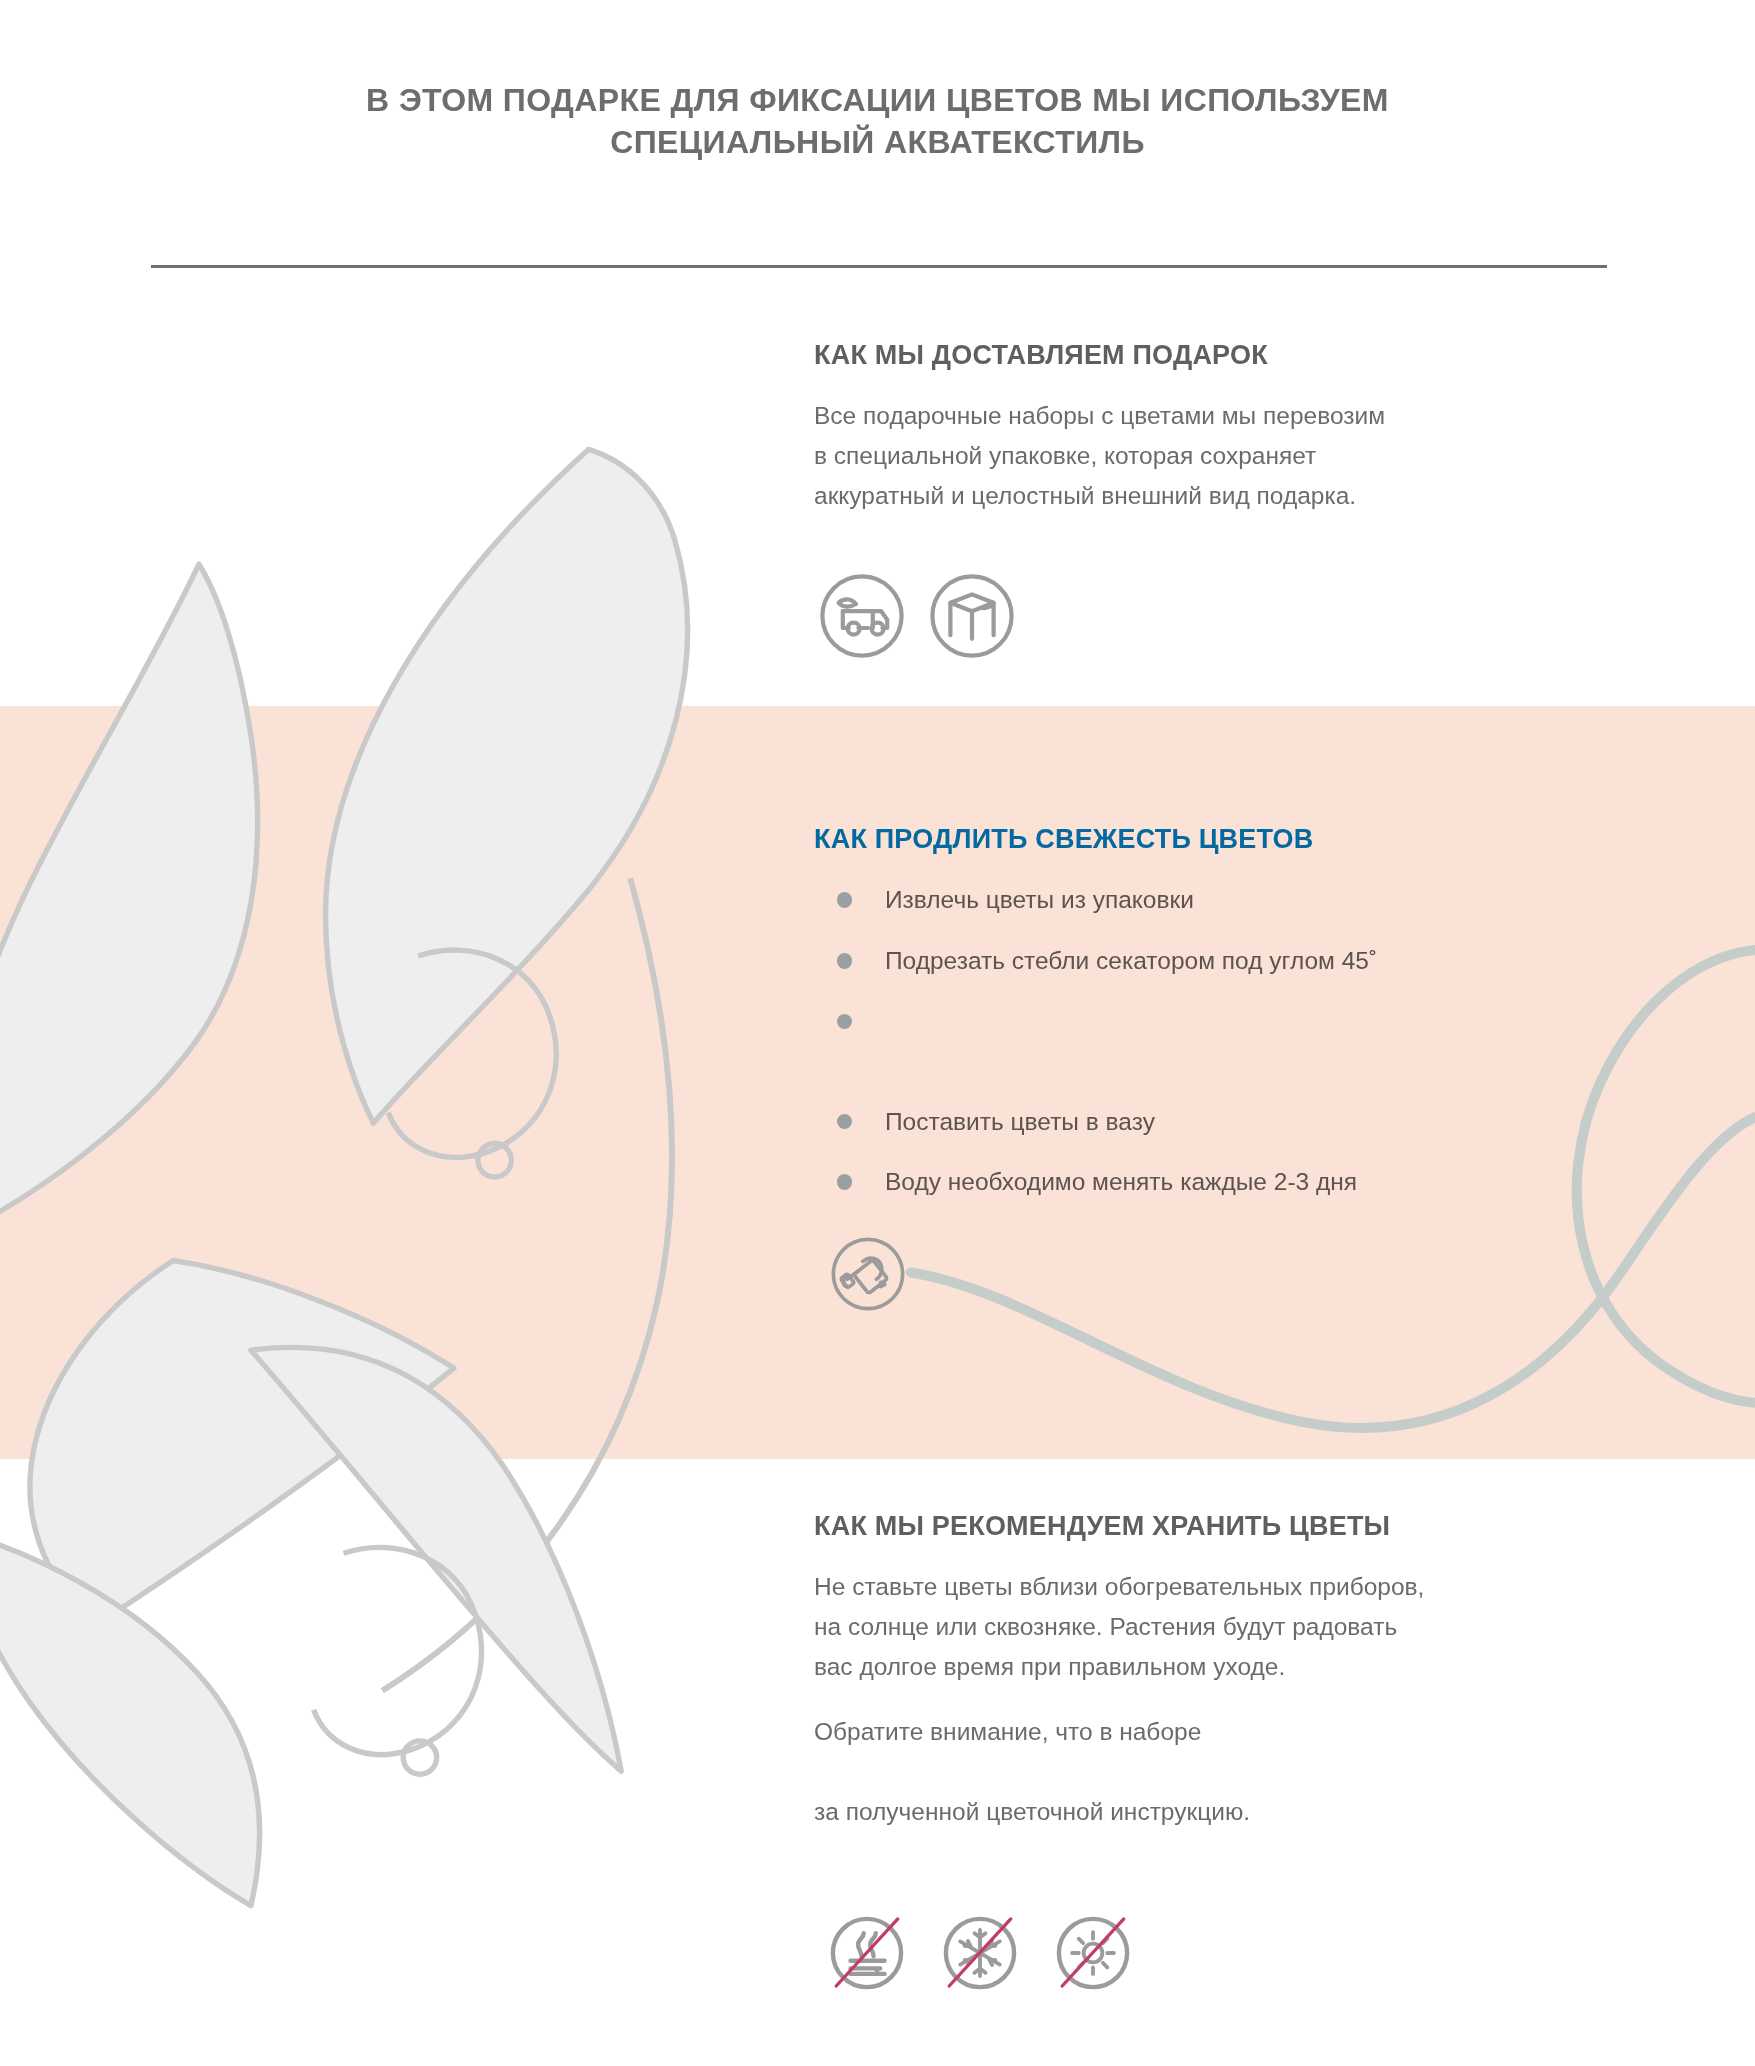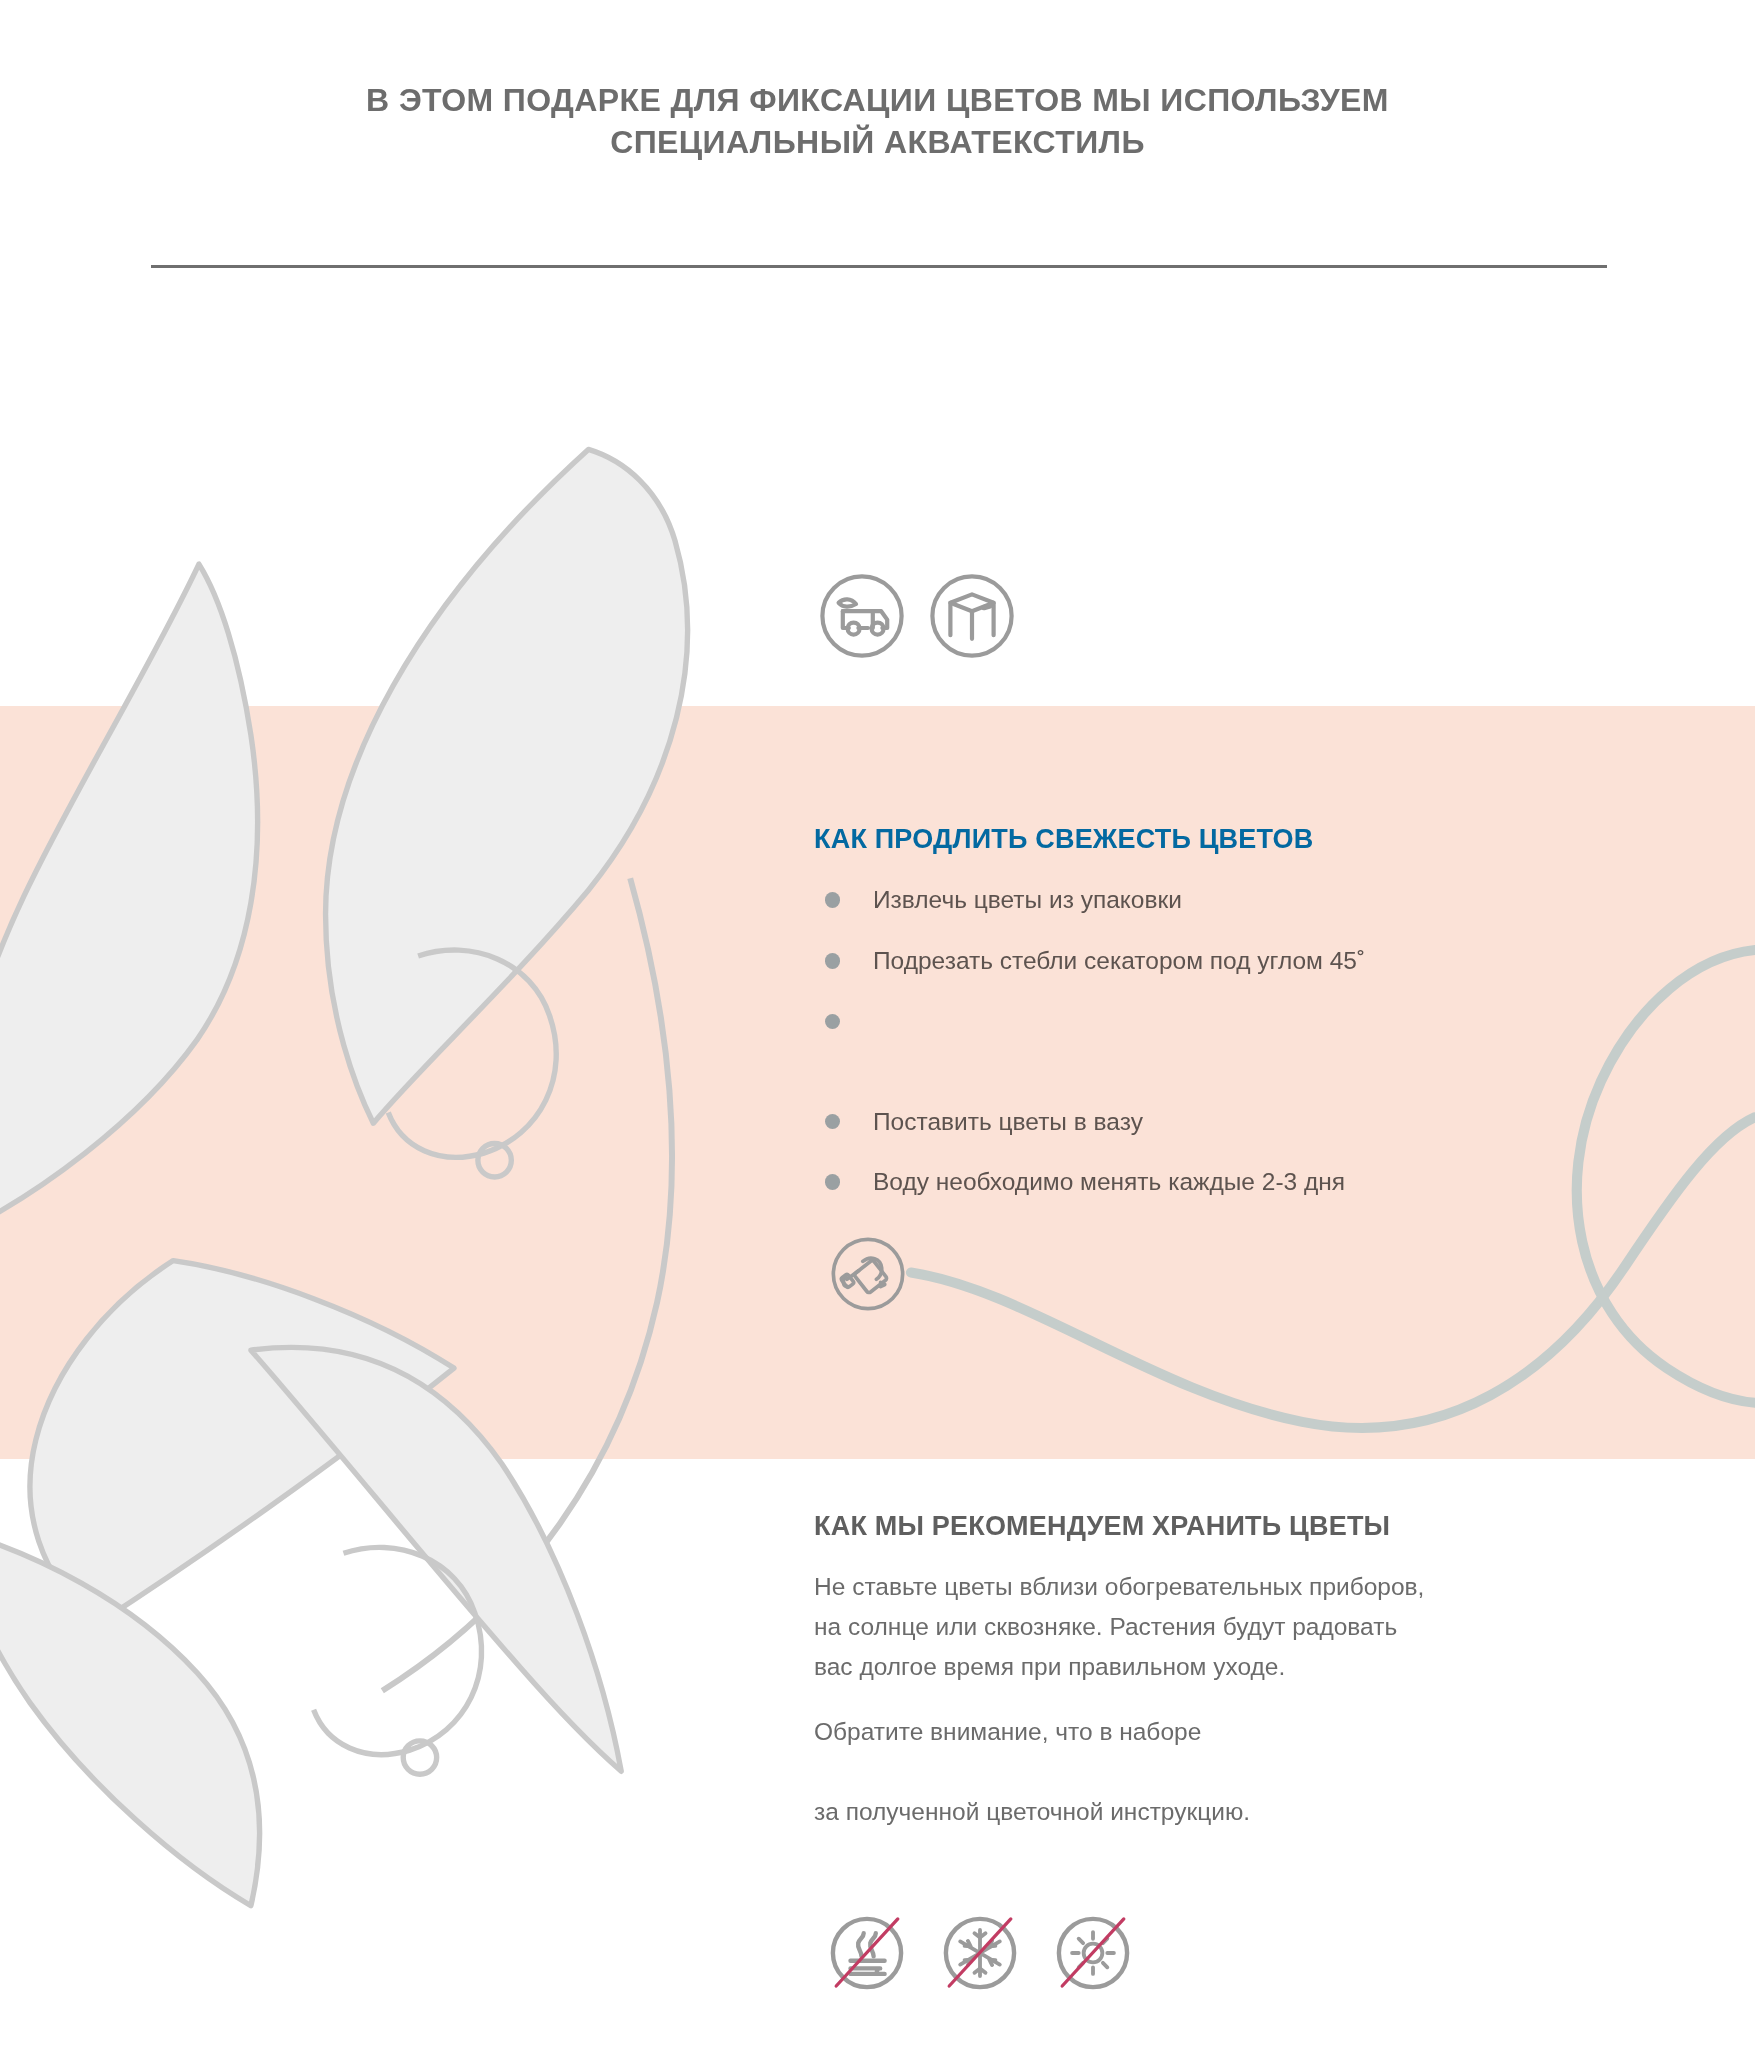--- a/index.html
+++ b/index.html
@@ -85,21 +85,21 @@
     line-height: 1.62;
     color: #6b6b6b;
     margin: 0 0 26px 0;
     font-weight: 400;
   }
   .para:last-child { margin-bottom: 0; }
 
   
   ul.bullets {
     list-style: none;
-    margin: 0;
+    margin: 12px;
     padding: 0;
   }
   ul.bullets li {
     position: relative;
     padding-left: 59px;
     font-size: 24.5px;
     line-height: 1.60;
     color: #5d534f;
     margin-bottom: 21.5px;
   }
@@ -201,20 +201,28 @@
   </svg>
 
   <div class="header">
     <div class="header-title">
       <span>В ЭТОМ ПОДАРКЕ ДЛЯ ФИКСАЦИИ ЦВЕТОВ МЫ ИСПОЛЬЗУЕМ</span><br>
       <span>СПЕЦИАЛЬНЫЙ АКВАТЕКСТИЛЬ</span>
     </div>
   </div>
   <div class="divider"></div>
 
+  <div class="col" style="top:339px;">
+    <h2 class="sec-title">КАК МЫ ДОСТАВЛЯЕМ ПОДАРОК</h2>
+    <p class="para">
+      <span>Все подарочные наборы с цветами мы перевозим</span><br>
+      <span>в специальной упаковке, которая сохраняет</span><br>
+      <span>аккуратный и целостный внешний вид подарка.</span>
+    </p>
+  </div>
 
   <div class="icon-row" style="top:568px; left:814px;">
 
     <div class="icon-badge">
       <svg viewBox="0 0 160 160" xmlns="http://www.w3.org/2000/svg">
         <circle cx="80" cy="80" r="66" fill="none" stroke="#9b9b9b" stroke-width="7"></circle>
         <g fill="none" stroke="#9b9b9b" stroke-width="7" stroke-linecap="round" stroke-linejoin="round">
           <path d="M48 72 L48 100 M48 100 L58 100 M74 100 L90 100 M98 72 L112 72 L122 86 L122 100 L114 100"></path>
           <path d="M48 72 L98 72 L98 100"></path>
           <circle cx="66" cy="101" r="10"></circle>

